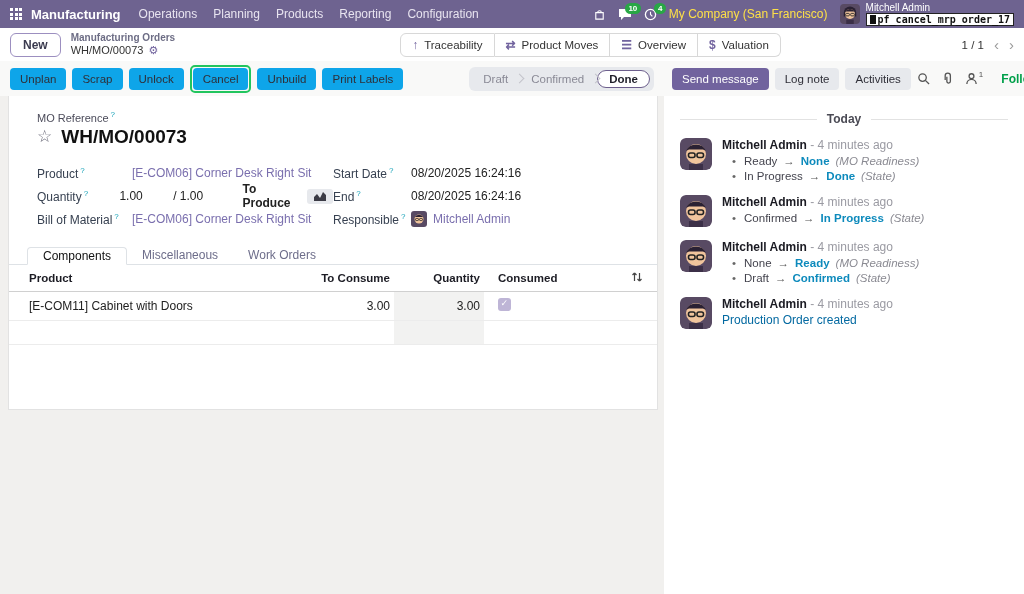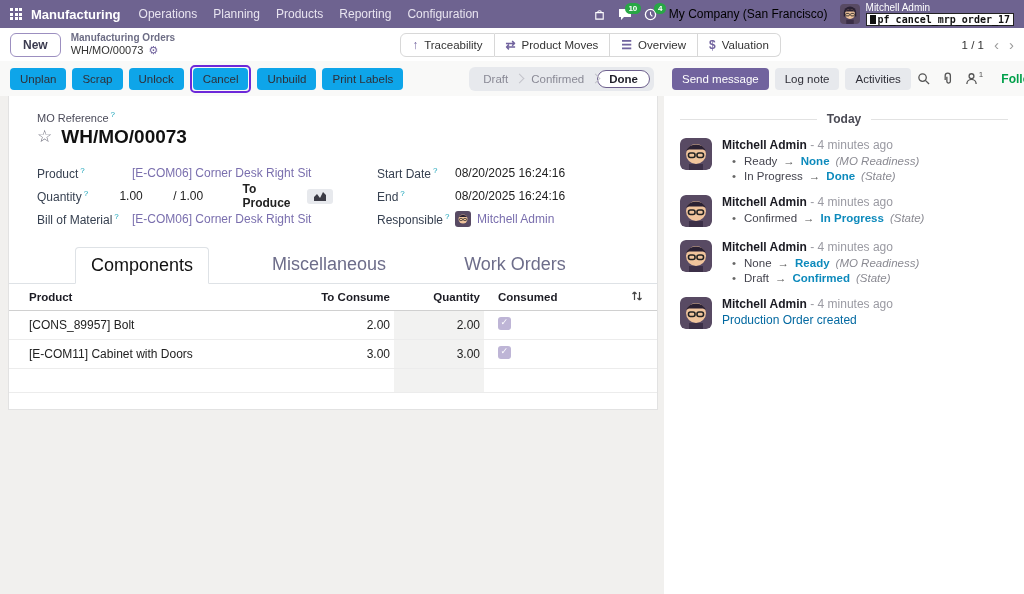--- a/index.html
+++ b/index.html
@@ -8,21 +8,21 @@
 
   
   .navbar { height:28px; background:#6e6390; color:#fff; display:flex; align-items:center; padding:0 10px; font-size:12px; flex:0 0 auto; }
   .grid-icon { display:grid; grid-template-columns:repeat(3,3px); grid-gap:1.5px; margin-right:9px; cursor:pointer; }
   .grid-icon i { width:3px; height:3px; background:#fff; display:block; }
   .app-name { font-weight:bold; font-size:13px; margin-right:18px; cursor:pointer; }
   .nav-menu { margin-right:16px; color:#e8e4f0; cursor:pointer; }
   .nav-right { margin-left:auto; display:flex; align-items:center; gap:12px; }
   .nav-ico { position:relative; display:flex; align-items:center; cursor:pointer; }
   .badge { position:absolute; top:-5px; right:-9px; background:#28a745; color:#fff; border-radius:8px; font-size:8px; padding:1px 3.5px; font-weight:bold; }
-  .company { color:#000000; }
+  .company { color:#fde047; }
   .user-block { display:flex; align-items:center; gap:6px; }
   .user-meta { display:flex; flex-direction:column; align-items:flex-start; line-height:1.1; }
   .user-name { font-size:10px; color:#fff; }
   .debug-tag { background:#fff; border:1px solid #222; color:#111; font-family:"DejaVu Sans Mono", monospace; font-weight:bold; font-size:10px; padding:0 3px; display:flex; align-items:center; gap:2px; }
   .black-box { width:6px; height:9px; background:#111; display:inline-block; }
   .avatar { width:20px; height:20px; border-radius:4px; overflow:hidden; flex:0 0 auto; }
   .avatar svg { display:block; width:100%; height:100%; }
 
   
   .control { height:33px; background:#fff; display:flex; align-items:center; padding:0 10px; flex:0 0 auto; }
@@ -38,21 +38,21 @@
   .view-btn + .view-btn { border-left:none; }
   .vicon { color:#71639e; font-weight:bold; font-size:12px; }
   .pager { margin-left:auto; display:flex; align-items:center; gap:10px; font-size:11.5px; color:#333; }
   .pager-arrow { color:#9a9a9a; font-size:15px; cursor:pointer; line-height:1; }
 
   
   .strip { height:35px; background:#f9f9f8; display:flex; flex:0 0 auto; }
   .strip-left { width:664px; display:flex; align-items:center; padding:0 10px; }
   .strip-right { width:360px; display:flex; align-items:center; padding:0 14px 0 8px; gap:6px; }
   .abtn { background:#0ea5e9; border:none; border-radius:4px; color:#2f2f38; font-size:11.5px; font-weight:500; padding:5px 10px; margin-right:6px; cursor:pointer; white-space:nowrap; }
-  .red-wrap { border:2px solid #6d28d9; border-radius:5px; padding:1px; margin-right:6px; display:inline-flex; }
+  .red-wrap { border:2px solid #22c55e; border-radius:5px; padding:1px; margin-right:6px; display:inline-flex; }
   .red-wrap .abtn { margin-right:0; }
   .statusbar { margin-left:auto; background:#e7e9ed; border-radius:6px; height:24px; display:flex; align-items:center; padding:0 4px; }
   .status-item { font-size:11.5px; color:#8a8a96; padding:0 10px; cursor:pointer; }
   .status-sep { width:7px; height:7px; border-top:1px solid #c3c3cb; border-right:1px solid #c3c3cb; transform:rotate(45deg); margin:0 -2px; }
   .status-done { background:#fff; border:1px solid #6d5f8d; border-radius:10px; color:#1f1f29; font-weight:bold; padding:2px 11px; font-size:11.5px; cursor:pointer; }
   .cbtn { border:none; border-radius:4px; font-size:11.5px; padding:5px 10px; cursor:pointer; white-space:nowrap; }
   .cbtn.primary { background:#71639e; color:#fff; }
   .cbtn.plain { background:#e7e9ed; color:#2f2f38; font-weight:500; }
   .chat-icons { margin-left:auto; display:flex; align-items:center; gap:11px; }
   .cicon { cursor:pointer; display:flex; align-items:flex-start; color:#555; }
@@ -70,33 +70,33 @@
   .hint::after { content:"?"; font-size:8px; color:#17a2b8; vertical-align:super; margin-left:2px; }
   .title-row { display:flex; align-items:center; gap:9px; margin:2px 0 14px 0; }
   .star { font-size:17px; color:#6f6f7d; cursor:pointer; }
   .mo-title { font-size:19px; font-weight:bold; color:#111; }
 
   .fields { display:flex; }
   .fcol { width:50%; }
   .frow { display:flex; align-items:center; height:23px; font-size:12px; }
   .flabel { color:#374151; font-weight:500; }
   .fcol-left .flabel { width:95px; }
-  .fcol-right .flabel { width:78px;margin-left:44px; }
+  .fcol-right .flabel { width:78px; }
   .link { color:#7a6fae; cursor:pointer; }
   .fval { color:#222; }
   .qty-val { width:62px; }
   .qty-total { width:80px; color:#222; }
   .to-produce { font-weight:bold; color:#222; margin-right:8px; }
   .icon-btn { background:#e7e9ed; border:none; border-radius:3px; padding:2px 6px; cursor:pointer; display:inline-flex; align-items:center; }
   .resp { display:flex; align-items:center; gap:6px; }
   .avatar-sm { width:16px; height:16px; border-radius:3px; overflow:hidden; }
   .avatar-sm svg { display:block; width:100%; height:100%; }
 
   .tabs { display:flex; border-bottom:1px solid #dee2e6; margin-top:16px; padding:0 18px; }
-  .tab { font-size:18px; padding:7px 15px; cursor:pointer; color:#6d6d8a; margin-bottom:-1px;margin-left:48px; }
+  .tab { font-size:12px; padding:1px 15px; cursor:pointer; color:#6d6d8a; margin-bottom:-1px; }
   .tab.active { background:#fff; border:1px solid #dee2e6; border-bottom:1px solid #fff; border-radius:4px 4px 0 0; color:#111; font-weight:500; }
 
   table.comp { width:100%; border-collapse:collapse; font-size:12px; }
   .comp th { font-weight:bold; color:#1c1c24; text-align:left; padding:6px 4px; border-bottom:1px solid #d0d0d0; font-size:11.5px; }
   .comp td { padding:6px 4px; border-bottom:1px solid #ececec; color:#222; }
   .col-prod { padding-left:20px !important; }
   .col-num { text-align:right !important; width:90px; }
   .col-cons { width:105px; padding-left:14px !important; }
   .col-icn { width:68px; text-align:center !important; }
   .th-icn { text-align:right !important; padding-right:14px !important; }
@@ -345,27 +345,20 @@
               <th class="col-icn th-icn">
                 <svg width="12" height="12" viewBox="0 0 12 12">
                     <path d="M3.5 10 V2 M3.5 2 L1.5 4 M3.5 2 L5.5 4" stroke="#444" fill="none" stroke-width="1.2"></path>
                     <path d="M8.5 2 V10 M8.5 10 L6.5 8 M8.5 10 L10.5 8" stroke="#444" fill="none" stroke-width="1.2"></path>
                   </svg>
               </th>
             </tr>
           </thead>
           <tbody>
             <tr>
-              <td class="col-prod">[CONS_89957] Bolt</td>
-              <td class="col-num">2.00</td>
-              <td class="col-num gray-cell">2.00</td>
-              <td class="col-cons"><span class="checkbox"></span></td>
-              <td class="col-icn"></td>
-            </tr>
-            <tr>
               <td class="col-prod">[E-COM11] Cabinet with Doors</td>
               <td class="col-num">3.00</td>
               <td class="col-num gray-cell">3.00</td>
               <td class="col-cons"><span class="checkbox"></span></td>
               <td class="col-icn"></td>
             </tr>
             <tr class="empty-row">
               <td class="col-prod"></td>
                 <td class="col-num"></td>
                 <td class="col-num gray-cell"></td>

